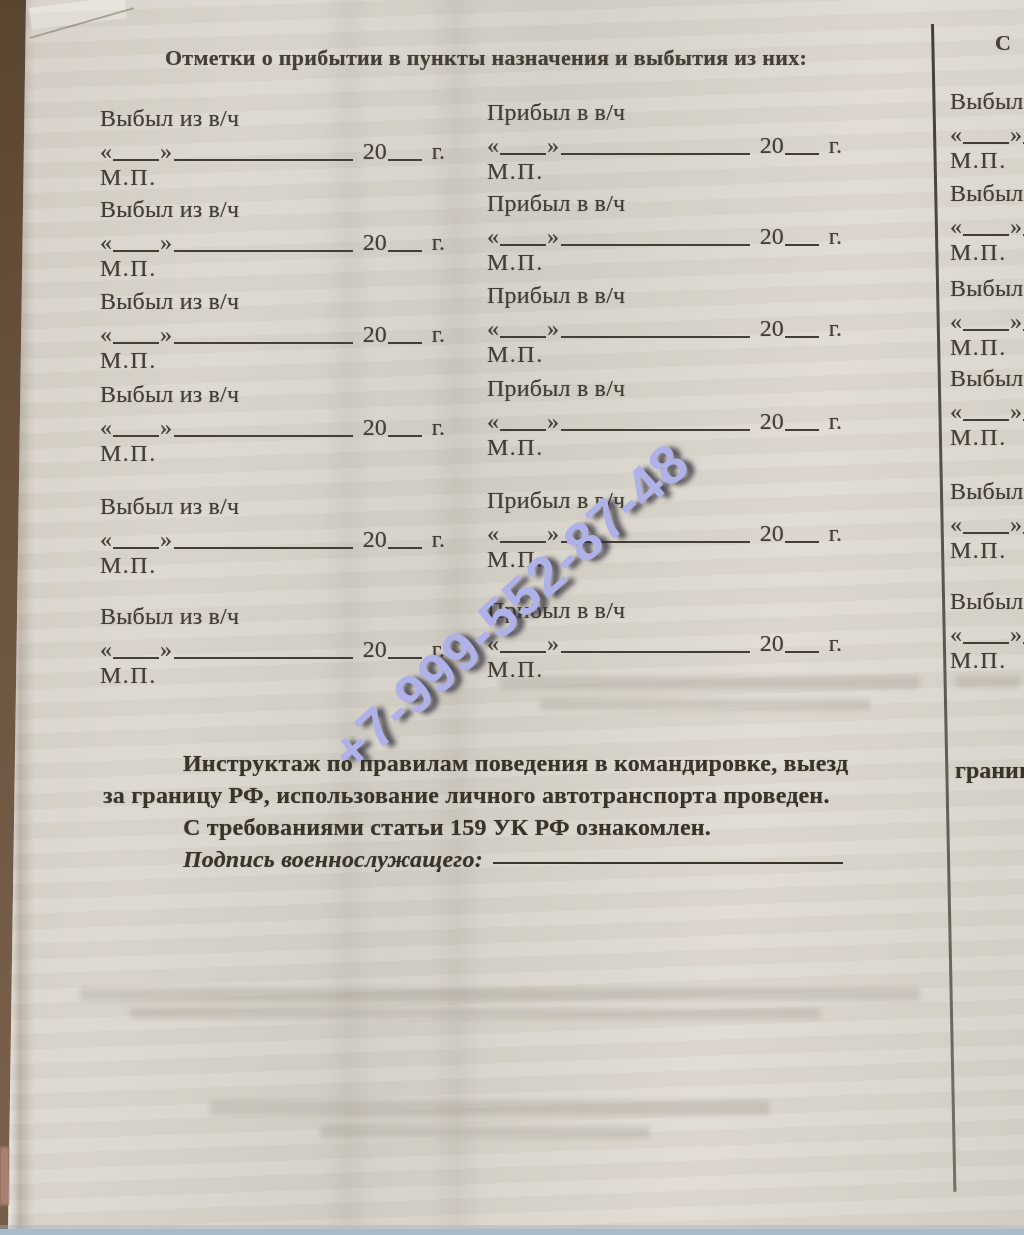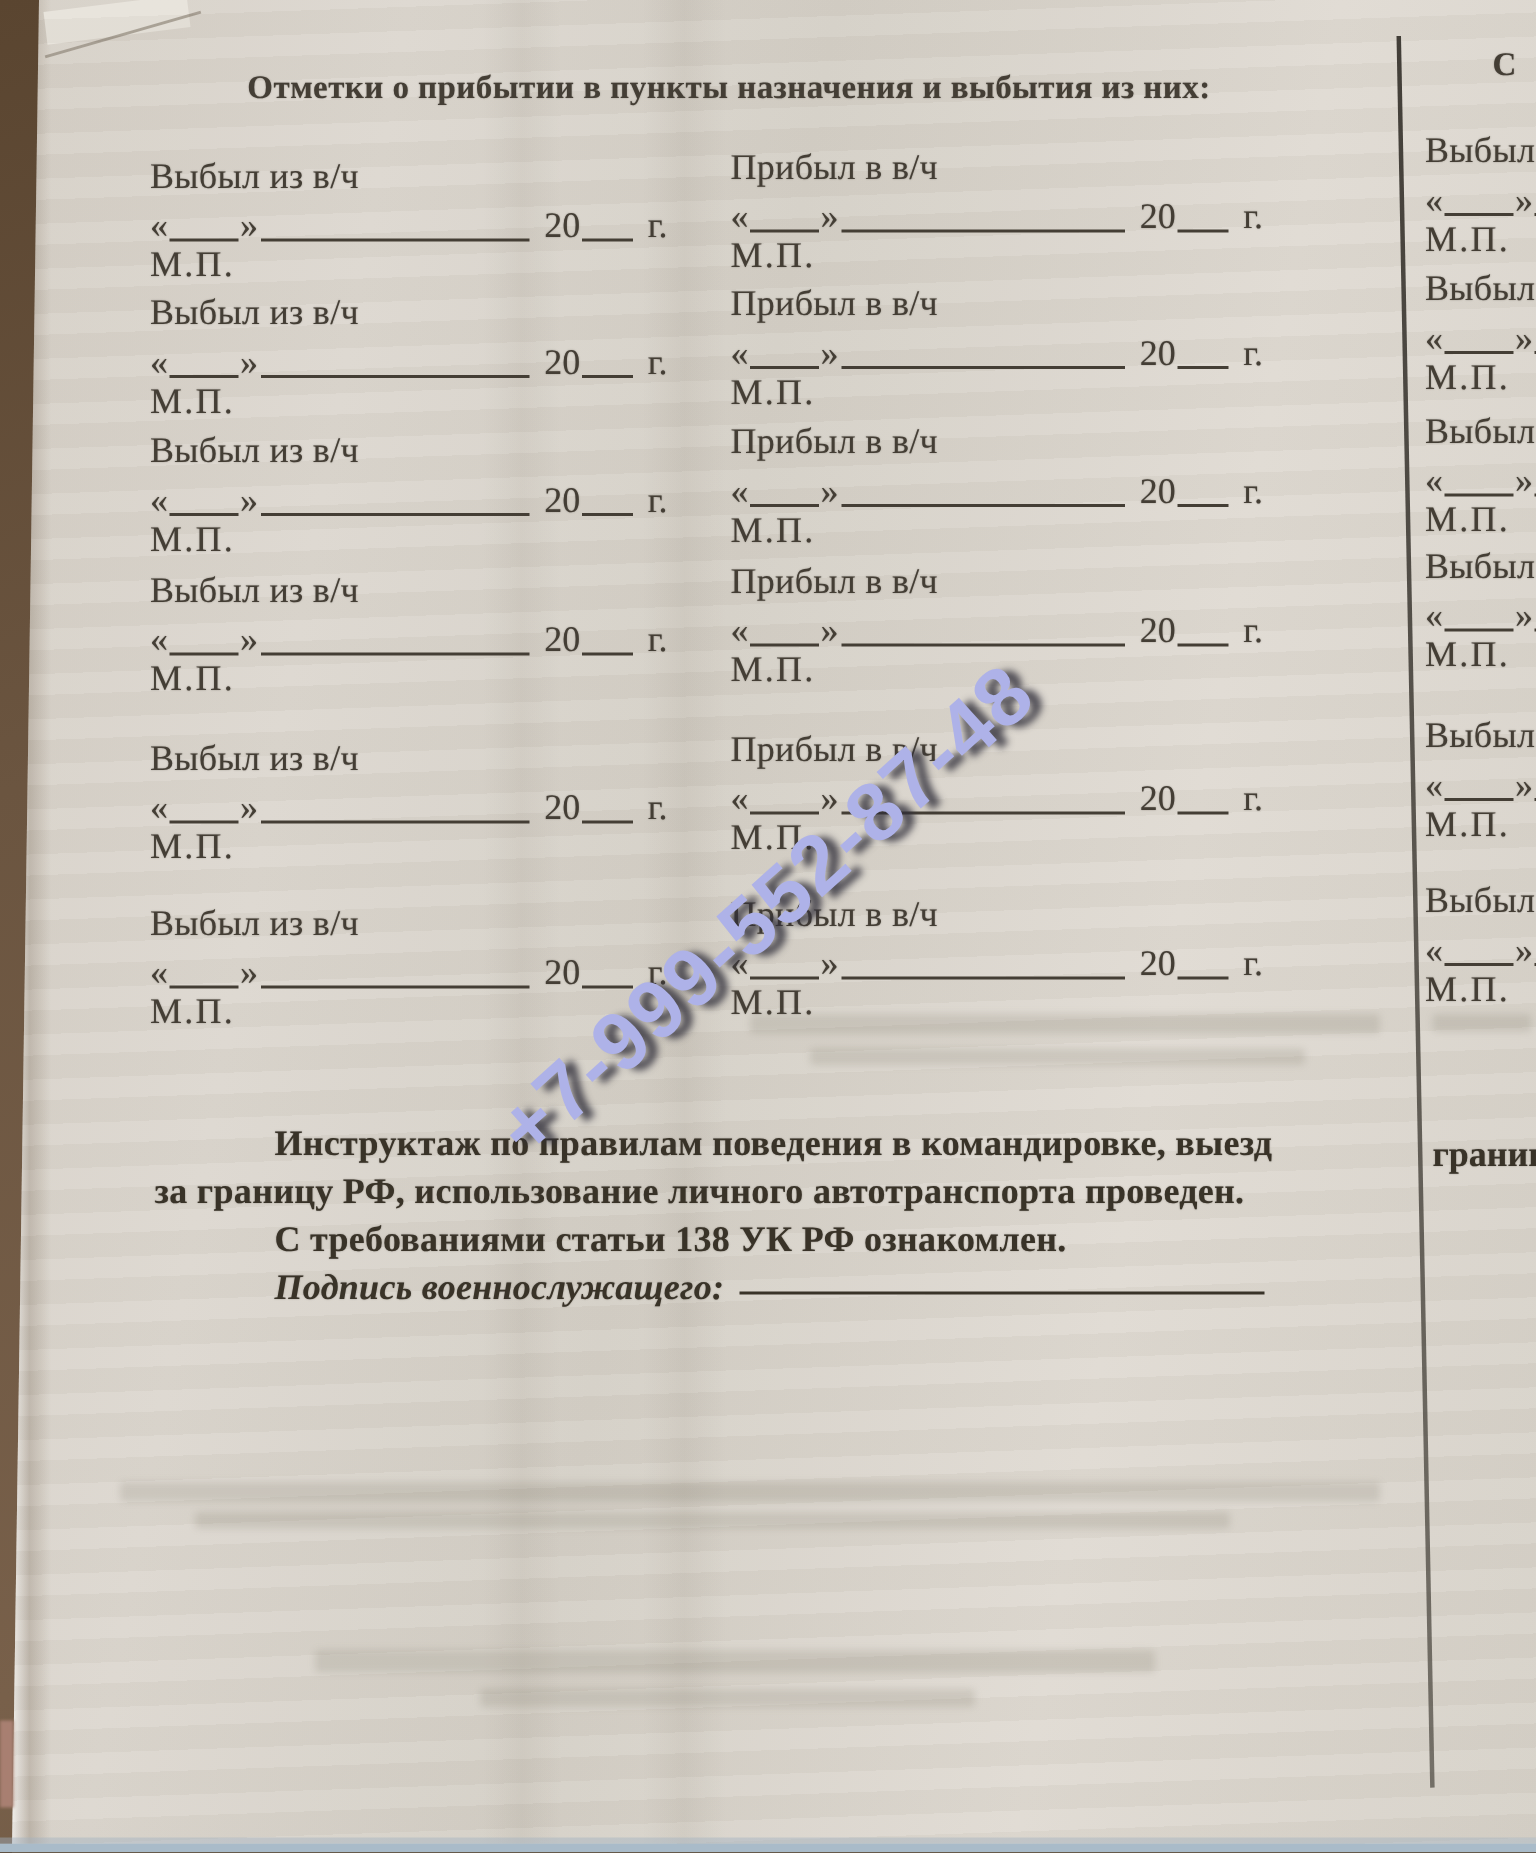--- a/index.html
+++ b/index.html
@@ -251,21 +251,21 @@
             <span class="u u-yr"></span>
             <span class="suf">г.</span>
           </div>
           <div class="mp">М.П.</div>
         </div>
       </div>
     </div>
 
   <div class="footer-line" id="f1">Инструктаж по правилам поведения в командировке, выезд</div>
   <div class="footer-line" id="f2">за границу РФ, использование личного автотранспорта проведен.</div>
-  <div class="footer-line" id="f3">С требованиями статьи 138 УК РФ ознакомлен.</div>
+  <div class="footer-line" id="f3">С требованиями статьи 159 УК РФ ознакомлен.</div>
   <div class="footer-line" id="f4">
     <span>Подпись военнослужащего:</span><span class="sig-u"></span>
   </div>
 
   <div class="smudge" style="left:500px;top:676px;width:420px;height:13px;"></div>
   <div class="smudge" style="left:540px;top:699px;width:330px;height:11px;"></div>
   <div class="smudge" style="left:955px;top:676px;width:66px;height:12px;"></div>
   <div class="smudge" style="left:80px;top:988px;width:840px;height:13px;"></div>
   <div class="smudge" style="left:130px;top:1008px;width:690px;height:11px;"></div>
   <div class="smudge" style="left:210px;top:1100px;width:560px;height:15px;"></div>

